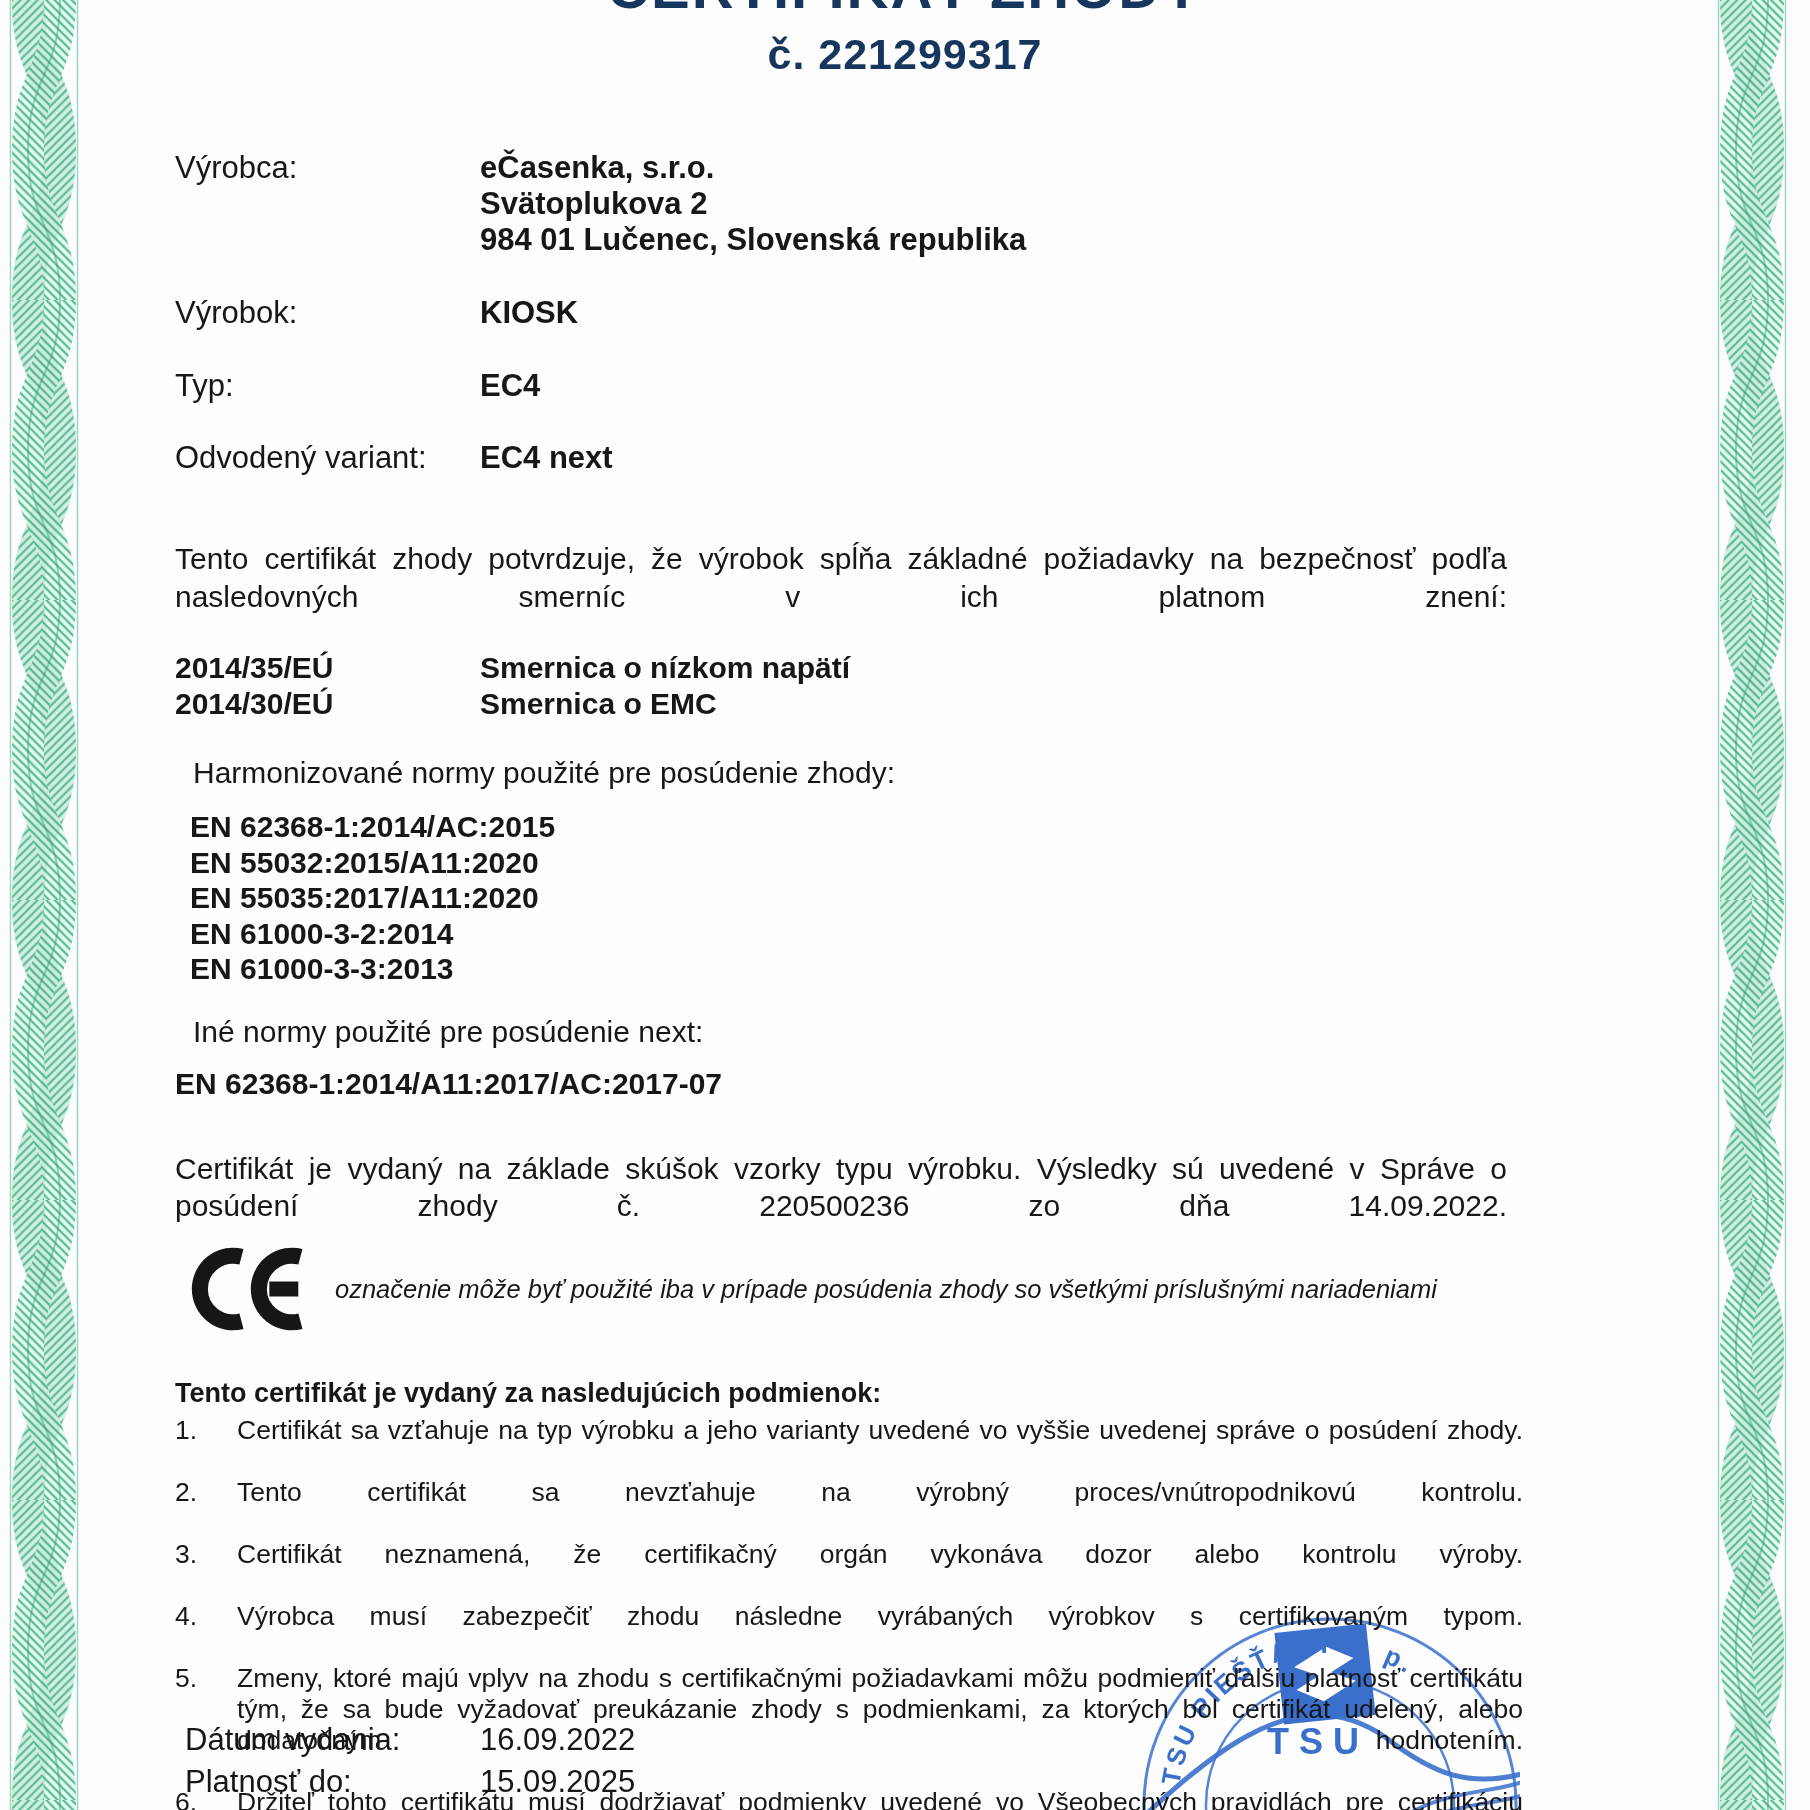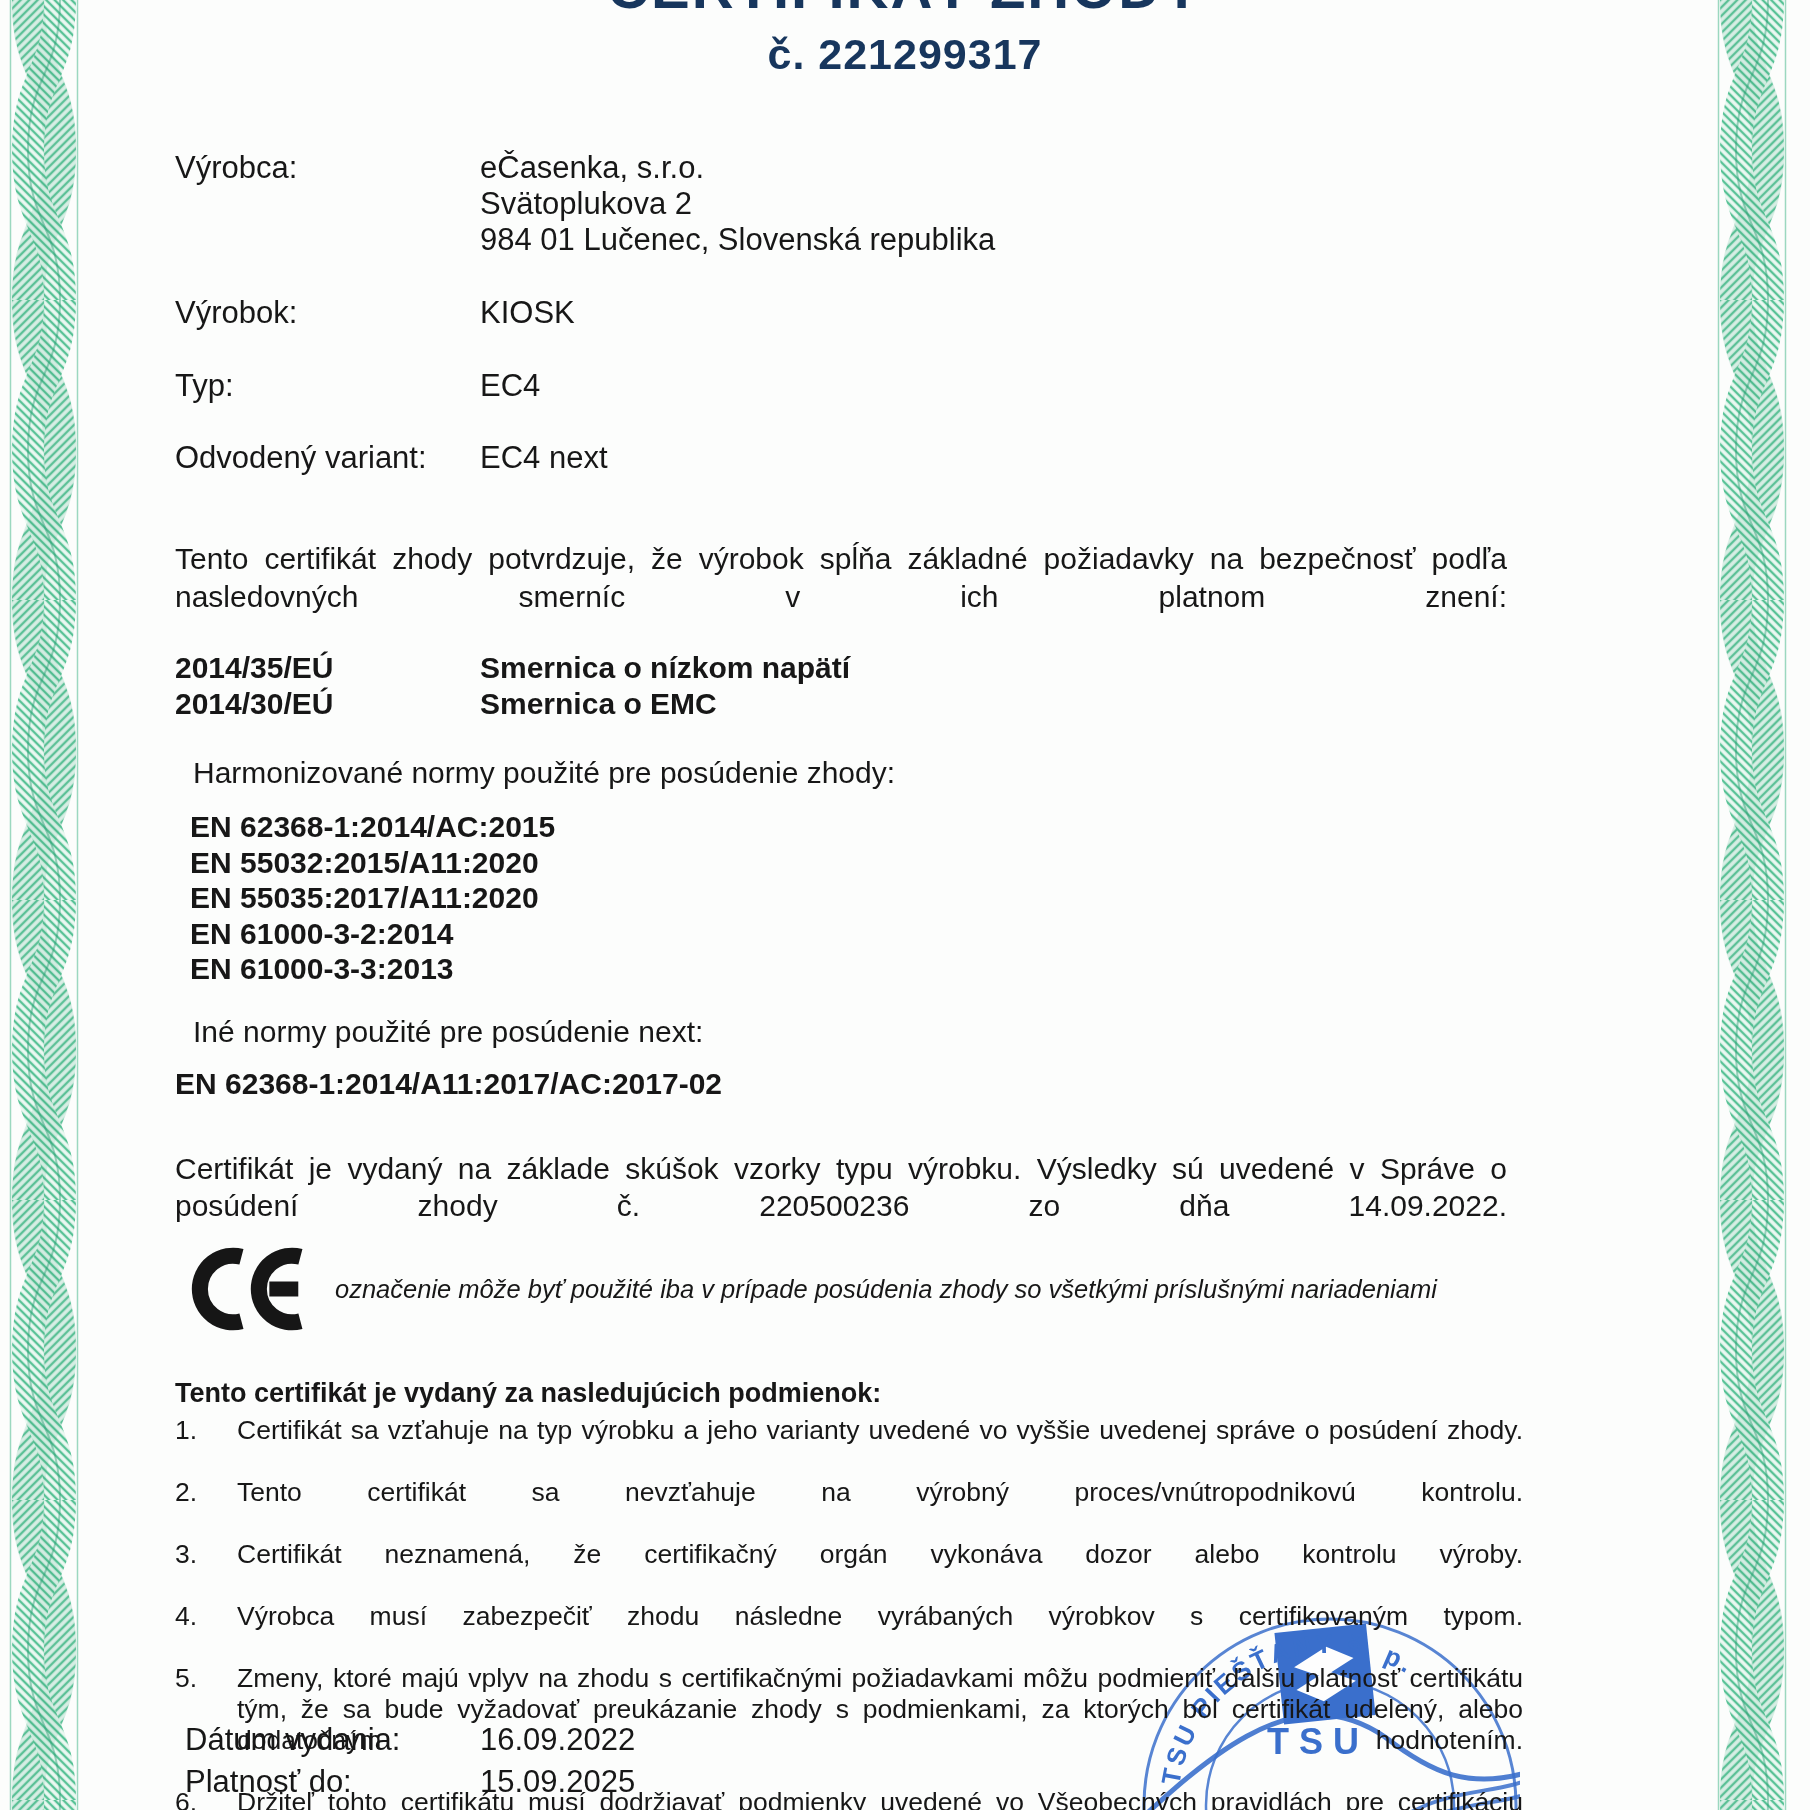--- a/index.html
+++ b/index.html
@@ -14,21 +14,21 @@
   .gborder.left{left:8px;}
   .gborder.right{left:1716px;}
   
   .title-clip{position:absolute;left:0;right:0;top:0;height:21px;overflow:hidden;text-align:center;}
   .title-clip h1{margin:-42px 0 0 0;font-size:58px;line-height:60px;font-weight:bold;color:#17365d;letter-spacing:2px;}
   .cert-no{position:absolute;left:0;right:0;top:30px;text-align:center;
     font-size:43px;font-weight:bold;color:#17365d;letter-spacing:1px;}
   
   .frow{position:absolute;left:175px;width:1340px;display:grid;grid-template-columns:305px auto;
     font-size:31px;line-height:36px;}
-  .frow .val{font-weight:normal;}
+  .frow .val{font-weight:bold;}
   .f1{top:150px}.f2{top:295px}.f3{top:368px}.f4{top:440px}
   .para{position:absolute;left:175px;width:1332px;font-size:30px;line-height:38px;
     text-align:justify;}
   .para:after{content:"";display:inline-block;width:100%;}
   .intro{top:540px}
   .dirs{position:absolute;left:175px;top:650px;width:1340px;font-size:30px;line-height:36px;font-weight:bold;}
   .dirs .drow{display:grid;grid-template-columns:305px auto;}
   .sec-head{position:absolute;left:175px;font-size:30px;line-height:36px;margin-left:18px;}
   .hh{top:755px}.ih{top:1014px}
   .norms{position:absolute;left:190px;top:809px;font-size:30px;line-height:35.5px;font-weight:bold;}
@@ -129,21 +129,21 @@
   <div class="sec-head hh">Harmonizované normy použité pre posúdenie zhody:</div>
   <div class="norms">
     <div>EN 62368-1:2014/AC:2015</div>
     <div>EN 55032:2015/A11:2020</div>
     <div>EN 55035:2017/A11:2020</div>
     <div>EN 61000-3-2:2014</div>
     <div>EN 61000-3-3:2013</div>
   </div>
 
   <div class="sec-head ih">Iné normy použité pre posúdenie next:</div>
-  <div class="othernorm">EN 62368-1:2014/A11:2017/AC:2017-02</div>
+  <div class="othernorm">EN 62368-1:2014/A11:2017/AC:2017-07</div>
 
   <div class="para basis">Certifikát je vydaný na základe skúšok vzorky typu výrobku. Výsledky sú uvedené v Správe o posúdení zhody č. 220500236 zo dňa 14.09.2022.</div>
 
   <div class="ce-row">
     <svg class="ce-mark" width="134" height="86" viewBox="0 0 125 80">
       <path d="M62,10 A31,31 0 1 0 62,70" fill="none" stroke="#161616" stroke-width="15"></path>
       <path d="M117,10 A31,31 0 1 0 117,70" fill="none" stroke="#161616" stroke-width="15"></path>
       <path d="M88,40 H115" fill="none" stroke="#161616" stroke-width="14"></path>
     </svg>
     <div class="ce-note">označenie môže byť použité iba v prípade posúdenia zhody so všetkými príslušnými nariadeniami</div>

